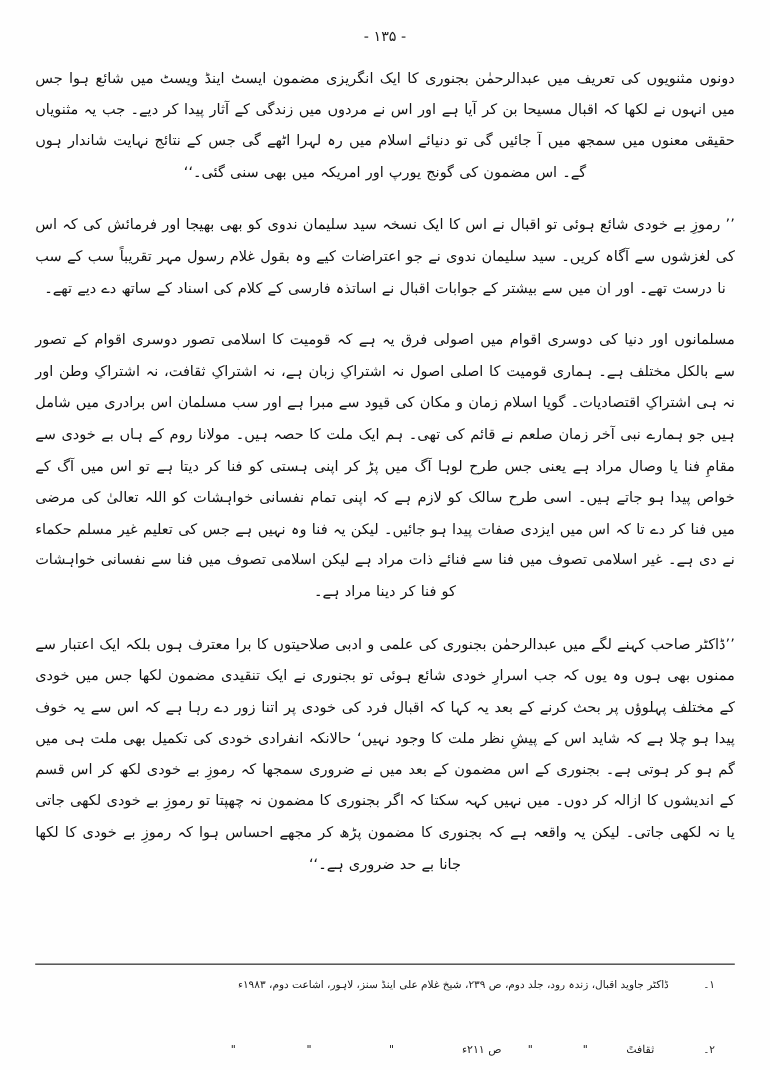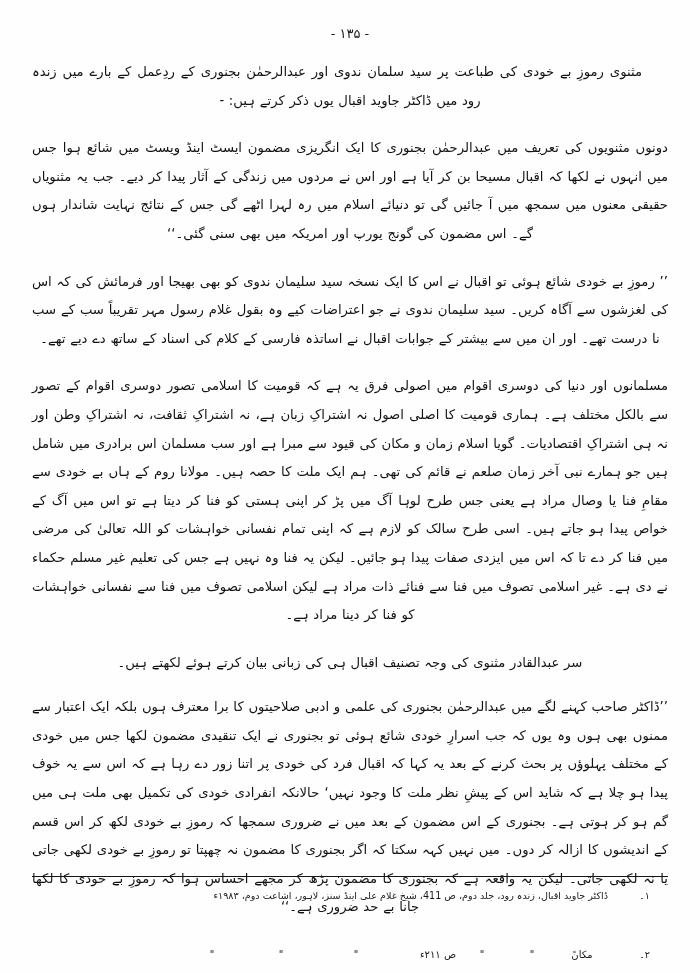--- a/index.html
+++ b/index.html
@@ -145,47 +145,45 @@
 </style>
 </head>
 <body>
 
 <div class="page">
 
   <div class="page-number">- ۱۳۵ -</div>
 
   <div class="content">
 
-    <p class="para first-indent gap-lg">مثنوی رموزِ بے خودی کی طباعت پر سید سلمان ندوی اور عبدالرحمٰن بجنوری کے ردِعمل کے بارے میں زندہ رود میں ڈاکٹر جاوید اقبال یوں ذکر کرتے ہیں: -</p>
 
     <p class="para gap-lg">دونوں مثنویوں کی تعریف میں عبدالرحمٰن بجنوری کا ایک انگریزی مضمون ایسٹ اینڈ ویسٹ میں شائع ہوا جس میں انہوں نے لکھا کہ اقبال مسیحا بن کر آیا ہے اور اس نے مردوں میں زندگی کے آثار پیدا کر دیے۔ جب یہ مثنویاں حقیقی معنوں میں سمجھ میں آ جائیں گی تو دنیائے اسلام میں رہ لہرا اٹھے گی جس کے نتائج نہایت شاندار ہوں گے۔ اس مضمون کی گونج یورپ اور امریکہ میں بھی سنی گئی۔‘‘</p>
 
     <p class="para quote gap-lg">’’ رموزِ بے خودی شائع ہوئی تو اقبال نے اس کا ایک نسخہ سید سلیمان ندوی کو بھی بھیجا  اور فرمائش کی کہ اس کی لغزشوں سے آگاہ کریں۔ سید سلیمان ندوی نے جو اعتراضات کیے وہ بقول غلام رسول مہر تقریباً سب کے سب نا درست تھے۔ اور  ان میں سے بیشتر کے جوابات اقبال نے اساتذہ فارسی کے کلام کی اسناد کے ساتھ دے دیے تھے۔</p>
 
     <p class="para gap-lg">مسلمانوں اور دنیا کی دوسری اقوام میں اصولی فرق یہ ہے کہ قومیت کا اسلامی تصور دوسری اقوام کے تصور سے بالکل مختلف ہے۔ ہماری قومیت کا اصلی اصول نہ اشتراکِ زبان ہے، نہ اشتراکِ ثقافت، نہ اشتراکِ وطن اور نہ ہی اشتراکِ اقتصادیات۔ گویا  اسلام زمان و مکان کی قیود سے مبرا ہے اور سب مسلمان اس برادری میں شامل ہیں جو ہمارے نبی آخر زمان صلعم نے قائم کی تھی۔ ہم ایک ملت کا حصہ ہیں۔ مولانا روم کے ہاں بے خودی سے مقامِ فنا یا وصال مراد ہے یعنی جس طرح لوہا آگ میں پڑ کر اپنی ہستی کو فنا کر دیتا ہے تو اس میں آگ کے خواص پیدا ہو جاتے ہیں۔ اسی طرح سالک کو لازم ہے کہ اپنی تمام نفسانی خواہشات کو اللہ تعالیٰ کی مرضی میں فنا کر دے تا کہ اس میں ایزدی صفات پیدا ہو جائیں۔ لیکن یہ فنا وہ نہیں ہے جس کی تعلیم غیر مسلم حکماء نے دی ہے۔ غیر اسلامی تصوف میں فنا سے فنائے ذات مراد ہے لیکن اسلامی تصوف میں فنا سے نفسانی خواہشات کو فنا کر دینا مراد ہے۔</p>
 
-    <p class="para single gap-md">سر عبدالقادر مثنوی کی وجہ تصنیف اقبال ہی کی زبانی بیان کرتے ہوئے لکھتے ہیں۔</p>
 
     <p class="para quote">’’ڈاکٹر صاحب کہنے لگے میں عبدالرحمٰن بجنوری کی علمی و ادبی صلاحیتوں کا برا معترف ہوں بلکہ ایک اعتبار سے ممنوں بھی ہوں وہ یوں کہ جب اسرارِ خودی شائع ہوئی تو بجنوری نے ایک تنقیدی مضمون لکھا جس میں خودی کے مختلف پہلوؤں پر بحث کرنے کے بعد یہ کہا کہ اقبال فرد کی خودی پر اتنا  زور دے رہا ہے کہ اس سے یہ خوف پیدا ہو چلا ہے کہ شاید اس کے پیشِ نظر ملت کا وجود نہیں‘ حالانکہ انفرادی خودی کی تکمیل بھی ملت ہی میں گم ہو کر ہوتی ہے۔ بجنوری کے اس مضمون کے بعد میں نے ضروری سمجھا کہ رموزِ بے خودی لکھ کر اس قسم کے اندیشوں کا ازالہ کر دوں۔ میں نہیں کہہ سکتا کہ اگر بجنوری کا مضمون نہ چھپتا تو رموزِ بے خودی لکھی جاتی یا نہ لکھی جاتی۔ لیکن یہ واقعہ ہے کہ بجنوری کا مضمون پڑھ کر مجھے احساس ہوا کہ رموزِ بے خودی کا لکھا جانا بے حد ضروری ہے۔‘‘</p>
 
   </div>
 
   <hr class="footnote-rule">
 
   <div class="footnotes">
 
     <div class="footnote-row">
       <span class="footnote-num">۱۔</span>
-      <span class="footnote-text">ڈاکٹر جاوید اقبال، زندہ رود، جلد دوم، ص 411، شیخ غلام علی اینڈ سنز، لاہور، اشاعت دوم، ۱۹۸۳ء</span>
+      <span class="footnote-text">ڈاکٹر جاوید اقبال، زندہ رود، جلد دوم، ص ۲۳۹، شیخ غلام علی اینڈ سنز، لاہور، اشاعت دوم، ۱۹۸۳ء</span>
     </div>
 
     <div class="footnote-row">
       <span class="footnote-num">۲۔</span>
       <span class="footnote-ditto">
-        <span class="d-cell d-a">مکانً</span>
+        <span class="d-cell d-a">ثقافتً</span>
         <span class="d-cell d-b">"</span>
         <span class="d-cell d-c">"</span>
         <span class="d-cell d-d">ص ۲۱۱ء</span>
         <span class="d-cell d-e">"</span>
         <span class="d-cell d-f">"</span>
         <span class="d-cell d-g">"</span>
       </span>
     </div>
 
   </div>

